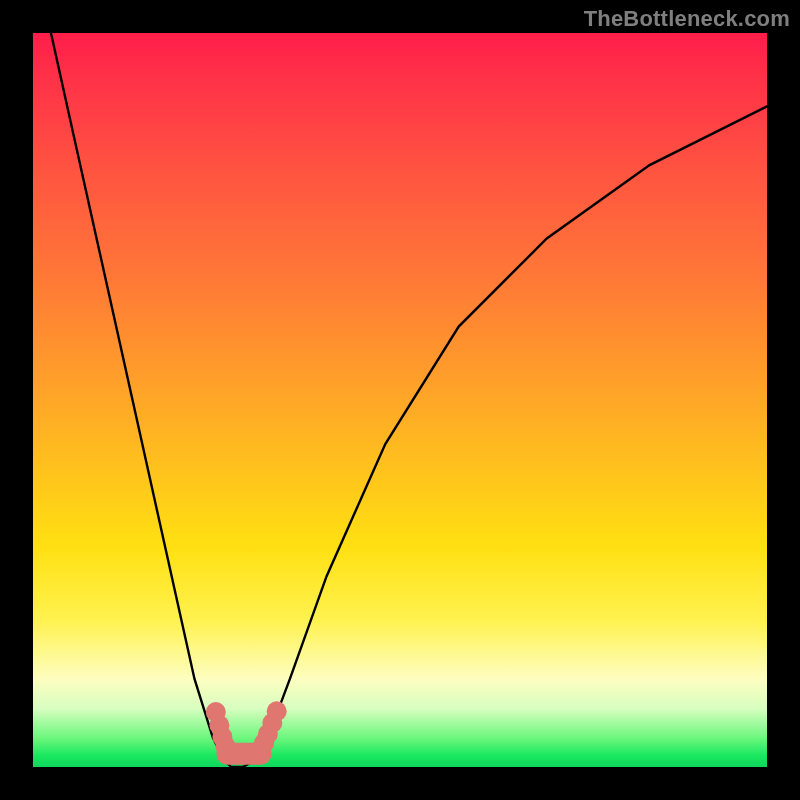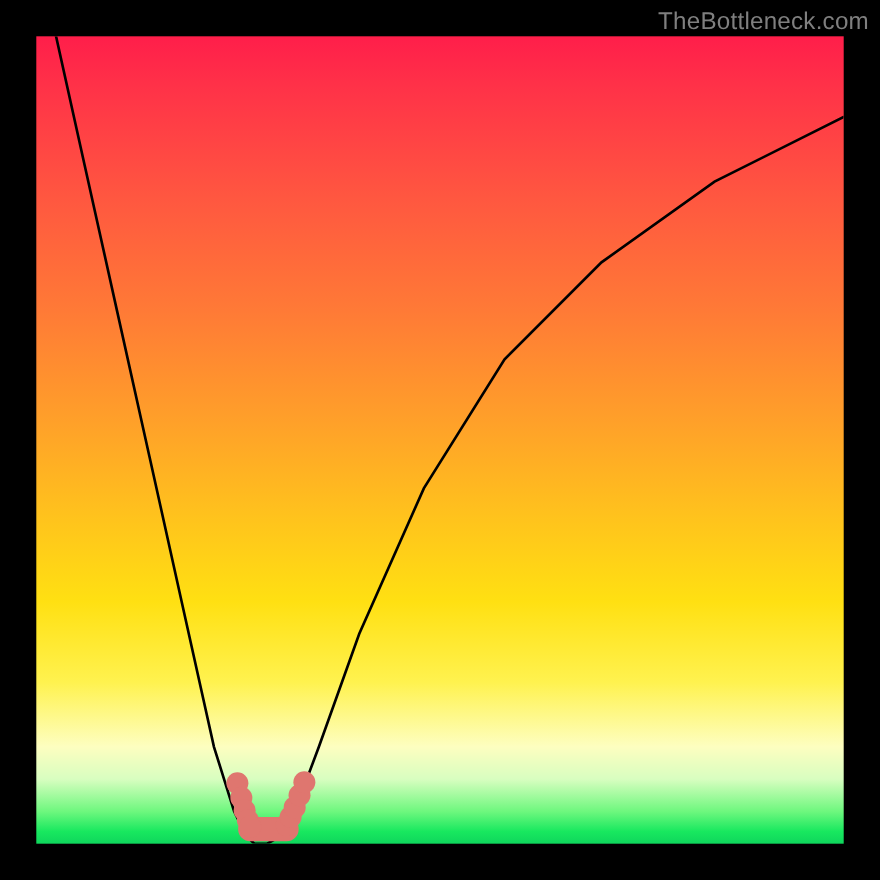--- a/index.html
+++ b/index.html
@@ -40,21 +40,21 @@
       #18e85f 98.5%,
       #0fd65c 100%
     );
   }
   .watermark {
     position: absolute;
     top: 6px;
     right: 10px;
     color: #7f7f7f;
     font-size: 22px;
-    font-weight: 400;
+    font-weight: 700;
     letter-spacing: 0.2px;
     user-select: none;
   }
   svg {
     position: absolute;
     left: 0;
     top: 0;
   }
   .curve {
     fill: none;

